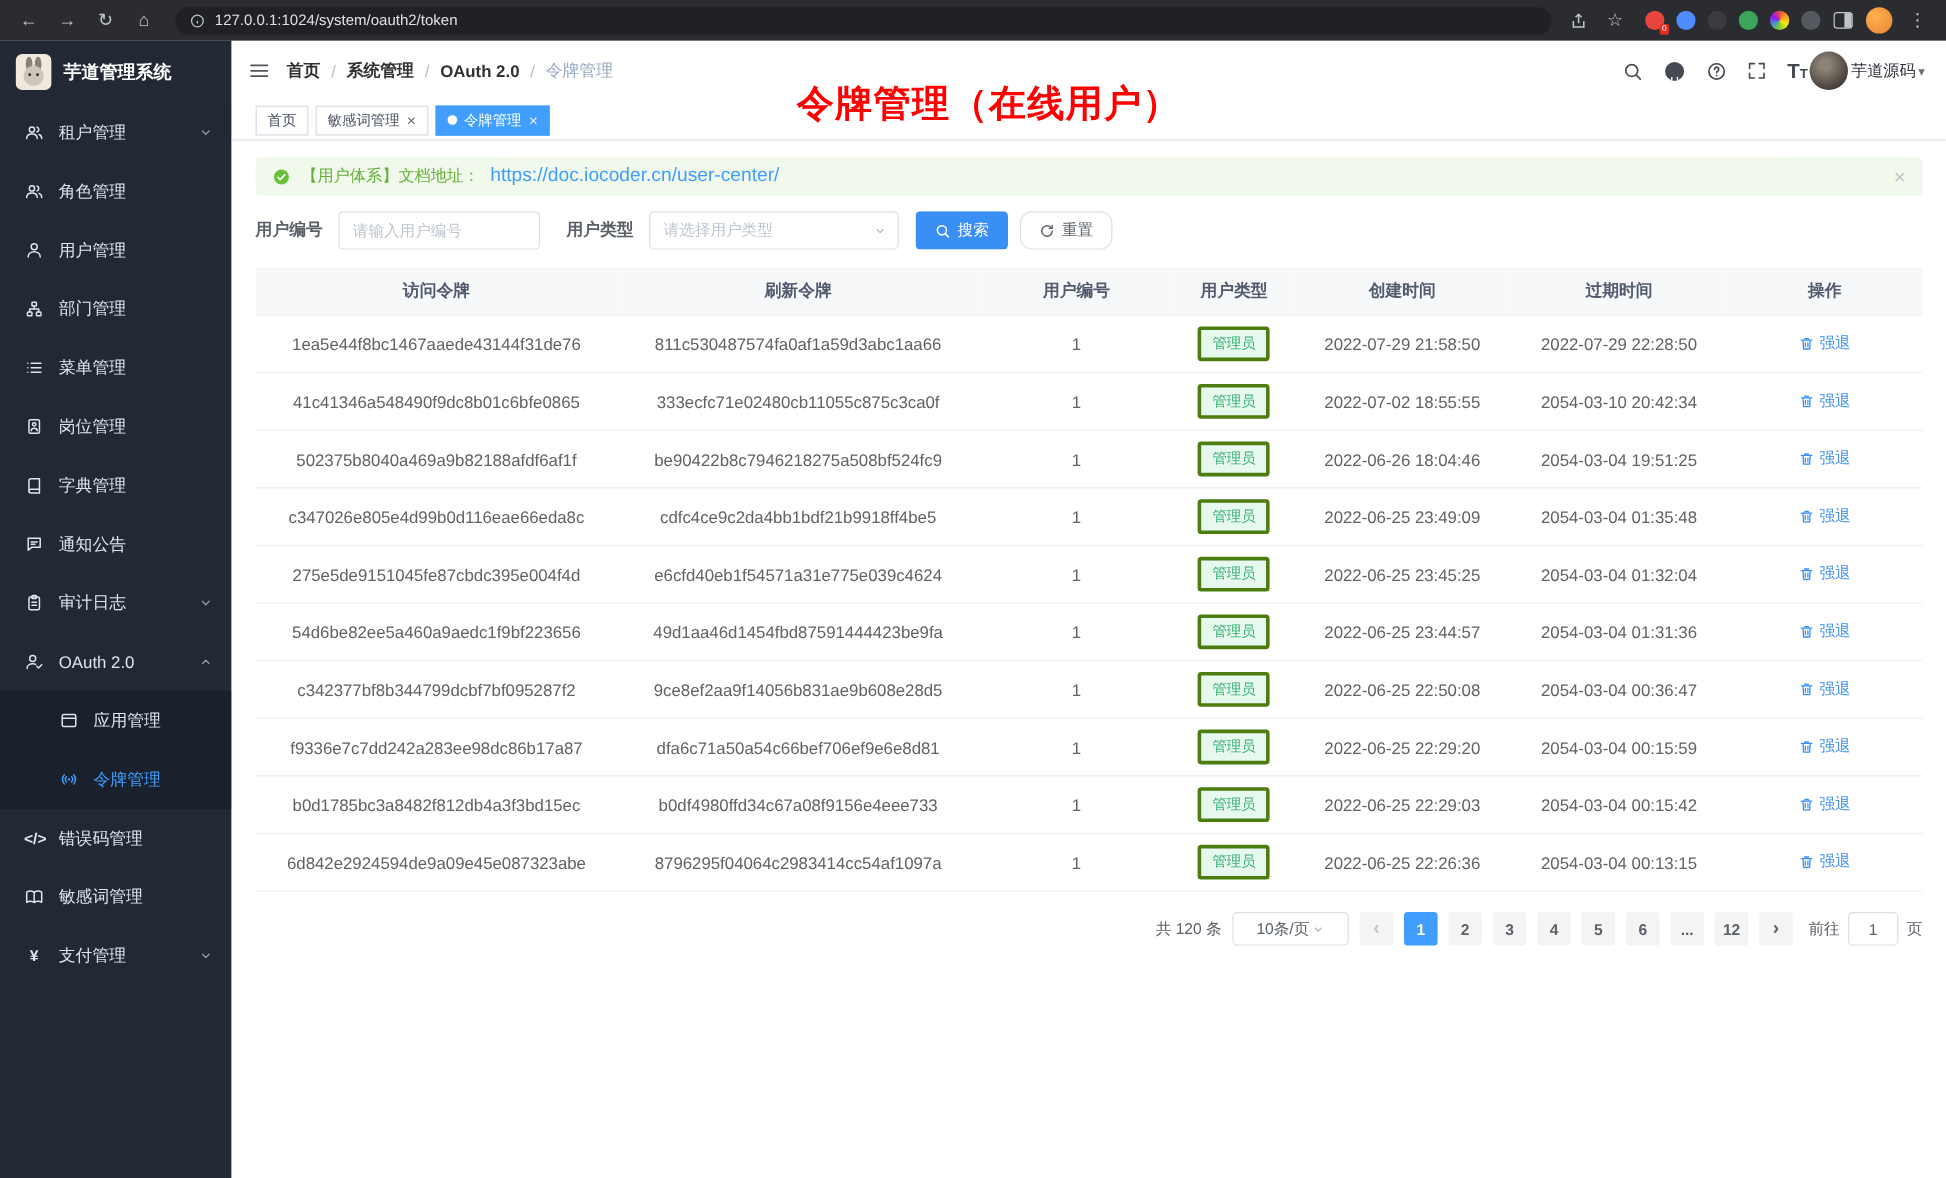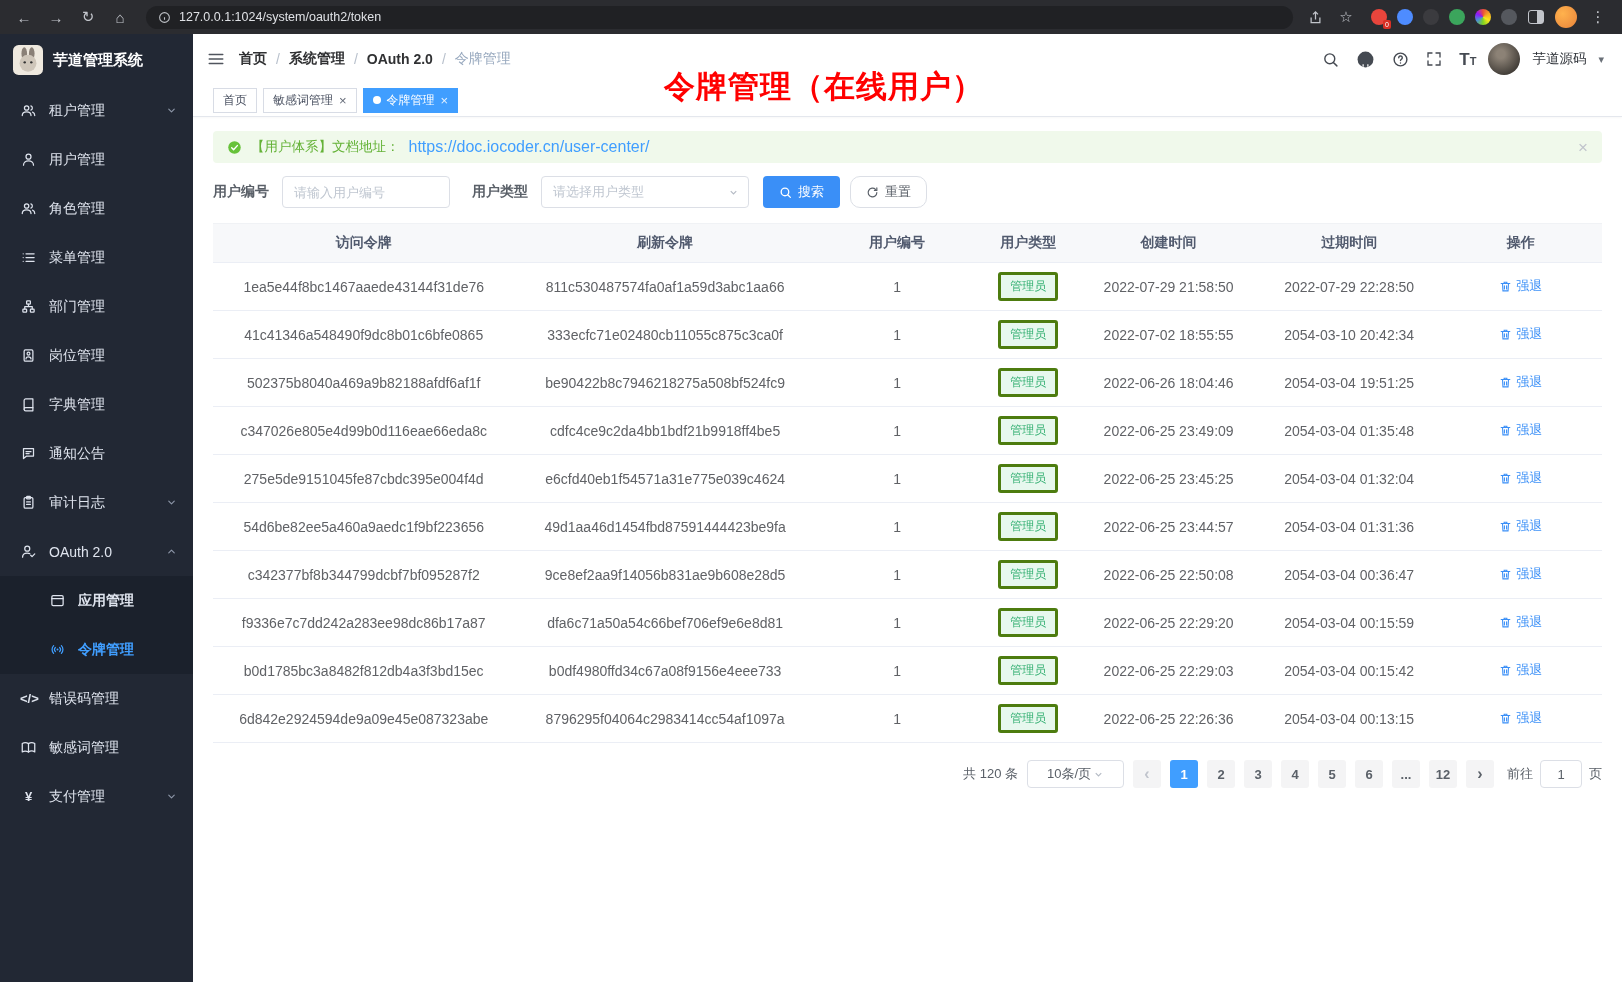--- a/index.html
+++ b/index.html
@@ -27,34 +27,34 @@
   .sidebar { width:193px; background:#222834; color:#dfe4ee; flex:0 0 193px; overflow:hidden; }
   .logo-row { height:52px; display:flex; align-items:center; gap:10px; padding:0 13px; cursor:pointer; }
   .logo-title { font-size:15px; font-weight:700; color:#ffffff; white-space:nowrap; }
   .menu-item { height:49px; display:flex; align-items:center; gap:12px; padding:0 16px 0 20px; font-size:14px; cursor:pointer; white-space:nowrap; }
   .micon { width:17px; display:flex; align-items:center; justify-content:center; }
   .micon svg { display:block; }
   .txticon { font-weight:700; font-size:13px; display:inline-block; width:17px; text-align:center; }
   .mlabel { flex:1; overflow:hidden; text-overflow:ellipsis; }
   .chev { margin-left:auto; color:#8d96a8; display:flex; }
   .chev.up { transform:rotate(180deg); }
-  .submenu { background:#1b212c;font-weight:bold; }
+  .submenu { background:#1b212c; }
   .submenu .menu-item { padding-left:49px; }
   .menu-item.active { color:#409eff; }
 
   .main { flex:1; display:flex; flex-direction:column; min-width:0; background:#fff; }
 
   
   .topbar { height:50px; display:flex; align-items:center; padding:0 18px 0 14px; }
   .hamburger { color:#50555e; cursor:pointer; display:flex; }
   .breadcrumb { display:flex; align-items:center; gap:9px; margin-left:14px; font-size:14px; }
   .crumb { color:#303133; font-weight:700; cursor:pointer; }
   .crumb.last { color:#97a8be; font-weight:400; cursor:default; }
   .crumb-sep { color:#b8c0cc; font-weight:400; }
-  .top-actions { margin-left:auto; display:flex; align-items:center; gap:12px; color:#454a52; }
+  .top-actions { margin-left:auto; display:flex; align-items:center; gap:2px; color:#454a52; }
   .top-actions .abtn { cursor:pointer; display:flex; align-items:center; }
   .tsize { font-weight:700; font-size:17px; line-height:1; cursor:pointer; }
   .tsize small { font-size:11px; font-weight:700; }
   .user-avatar { width:32px; height:32px; border-radius:50%; background:radial-gradient(circle at 40% 35%, #8c8276 15%, #3b3732 80%); cursor:pointer; }
   .username { font-size:13.5px; color:#2e3238; cursor:pointer; }
   .caret { color:#6a7078; font-size:11px; cursor:pointer; }
 
   
   .tags-bar { height:33px; display:flex; align-items:center; gap:6px; padding:0 20px; border-bottom:1px solid #e4e7ed; box-shadow:0 1px 2px rgba(0,0,0,.03); }
   .tag-tab { height:25px; display:inline-flex; align-items:center; gap:6px; padding:0 9px; border:1px solid #d8dce5; background:#fff; color:#495060; font-size:12px; cursor:pointer; }
@@ -167,55 +167,55 @@
             <span class="mlabel">租户管理</span>
             <span class="chev ">
               <svg width="11" height="11" viewBox="0 0 24 24" fill="none" stroke="currentColor" stroke-width="2.5" stroke-linecap="round" stroke-linejoin="round">
                 <path d="M6 9l6 6 6-6"></path>
               </svg>
             </span>
           </div>
           <div class="menu-item">
             <span class="micon">
               <svg viewBox="0 0 24 24" width="15" height="15" fill="none" stroke="currentColor" stroke-width="2" stroke-linecap="round" stroke-linejoin="round">
-                <circle cx="12" cy="7.5" r="4"></circle>
-                <path d="M4 21c0-4.2 3.6-7 8-7s8 2.8 8 7"></path>
-              </svg>
-            </span>
-            <span class="mlabel">用户管理</span>
-          </div>
-          <div class="menu-item">
-            <span class="micon">
-              <svg viewBox="0 0 24 24" width="15" height="15" fill="none" stroke="currentColor" stroke-width="2" stroke-linecap="round" stroke-linejoin="round">
                 <circle cx="9" cy="8" r="3.5"></circle>
                 <path d="M2 20c0-3.8 3.1-6 7-6s7 2.2 7 6"></path>
                 <path d="M15.8 4.7a3.5 3.5 0 0 1 0 6.6M18.5 14.6c2.1.8 3.5 2.6 3.5 5.4"></path>
               </svg>
             </span>
             <span class="mlabel">角色管理</span>
           </div>
           <div class="menu-item">
             <span class="micon">
               <svg viewBox="0 0 24 24" width="15" height="15" fill="none" stroke="currentColor" stroke-width="2" stroke-linecap="round" stroke-linejoin="round">
-                <path d="M8 6h13M8 12h13M8 18h13"></path>
-                <path d="M3.5 6h.01M3.5 12h.01M3.5 18h.01"></path>
-              </svg>
-            </span>
-            <span class="mlabel">菜单管理</span>
+                <circle cx="12" cy="7.5" r="4"></circle>
+                <path d="M4 21c0-4.2 3.6-7 8-7s8 2.8 8 7"></path>
+              </svg>
+            </span>
+            <span class="mlabel">用户管理</span>
           </div>
           <div class="menu-item">
             <span class="micon">
               <svg viewBox="0 0 24 24" width="15" height="15" fill="none" stroke="currentColor" stroke-width="2" stroke-linecap="round" stroke-linejoin="round">
                 <rect x="9" y="3" width="6" height="5" rx="1"></rect>
                 <rect x="3" y="16" width="6" height="5" rx="1"></rect>
                 <rect x="15" y="16" width="6" height="5" rx="1"></rect>
                 <path d="M12 8v4M12 12H6v4M12 12h6v4"></path>
               </svg>
             </span>
             <span class="mlabel">部门管理</span>
+          </div>
+          <div class="menu-item">
+            <span class="micon">
+              <svg viewBox="0 0 24 24" width="15" height="15" fill="none" stroke="currentColor" stroke-width="2" stroke-linecap="round" stroke-linejoin="round">
+                <path d="M8 6h13M8 12h13M8 18h13"></path>
+                <path d="M3.5 6h.01M3.5 12h.01M3.5 18h.01"></path>
+              </svg>
+            </span>
+            <span class="mlabel">菜单管理</span>
           </div>
           <div class="menu-item">
             <span class="micon">
               <svg viewBox="0 0 24 24" width="15" height="15" fill="none" stroke="currentColor" stroke-width="2" stroke-linecap="round" stroke-linejoin="round">
                 <rect x="5" y="3" width="14" height="18" rx="2"></rect>
                 <circle cx="12" cy="9" r="2.3"></circle>
                 <path d="M8 17.5c0-2.2 1.8-3.4 4-3.4s4 1.2 4 3.4"></path>
               </svg>
             </span>
             <span class="mlabel">岗位管理</span>

